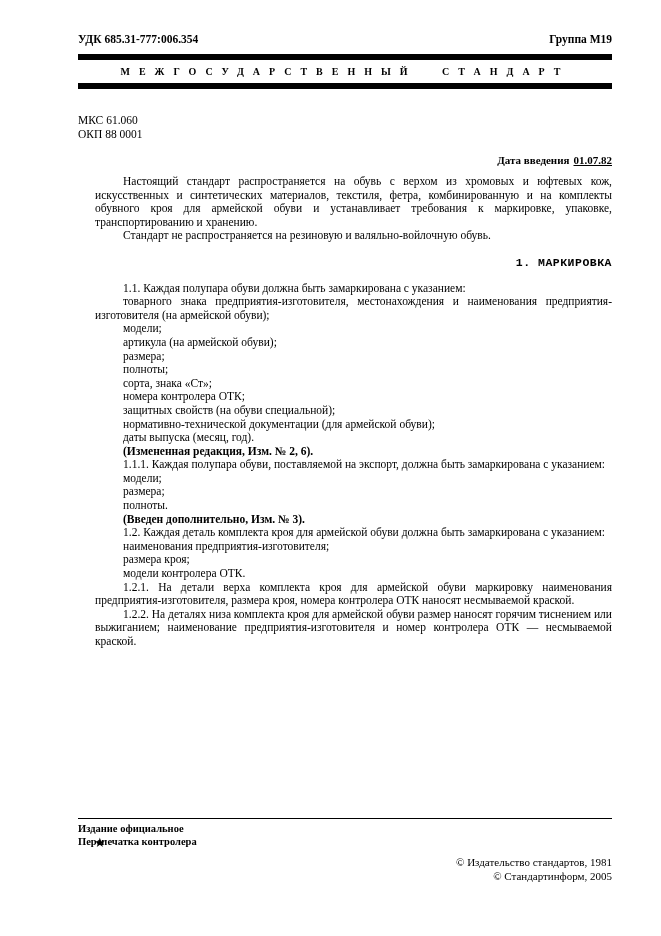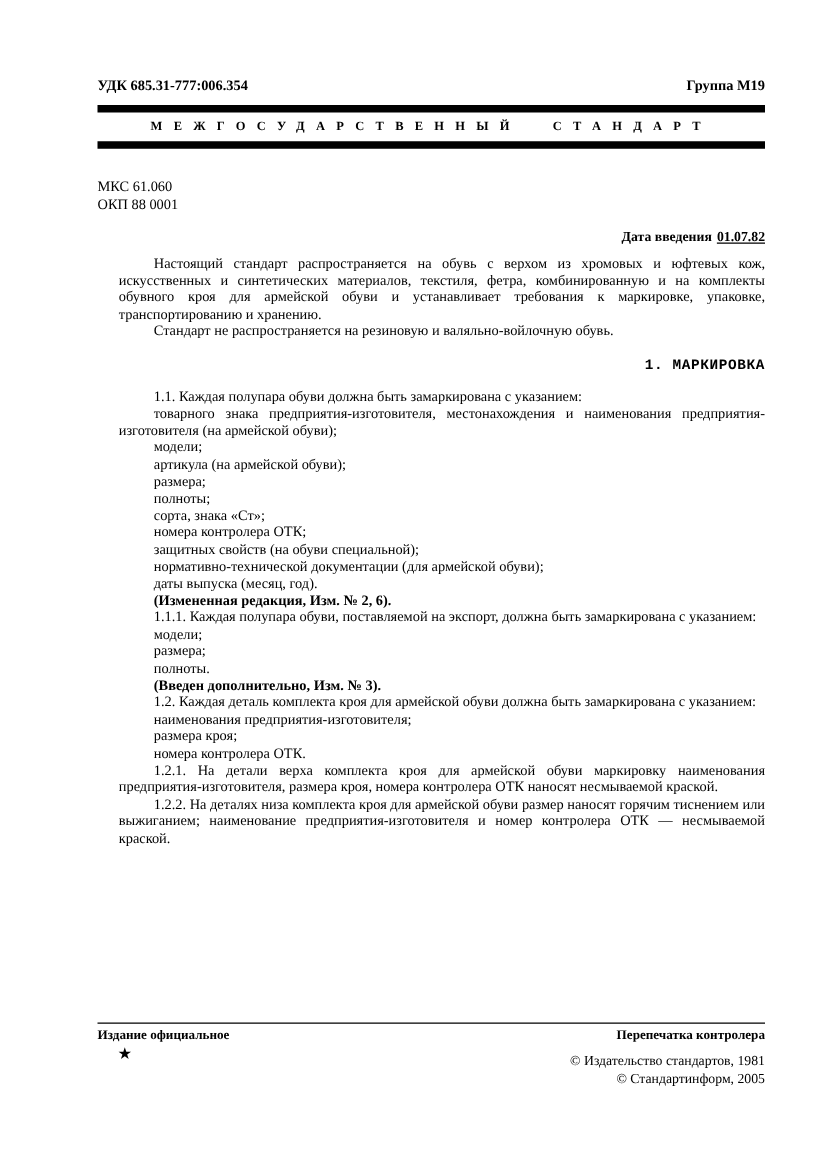--- a/index.html
+++ b/index.html
@@ -4,21 +4,21 @@
 <style>
   html,body { margin:0; padding:0; background:#ffffff; }
   .page {
     position:relative;
     width:661px; height:936px;
     margin:0 auto;
     background:#ffffff;
     color:#000;
     font-family:"Liberation Serif", serif;
     box-sizing:border-box;
-    padding:62px 49px 0 78px;
+    padding:32px 49px 0 78px;
     overflow:hidden;
   }
   .topline {
     display:flex; justify-content:space-between;
     font-weight:bold; font-size:11.5px; line-height:14px;
   }
   .banner { margin-top:8px; }
   .banner .bar { height:6px; background:#000; }
   .banner-text {
     font-weight:bold; font-size:10px; line-height:14px;
@@ -46,21 +46,21 @@
   .body-text p.heading {
     text-align:right; text-indent:0; font-weight:bold;
     margin:13px 0 12px 0; letter-spacing:0.5px;font-family:Liberation Mono, monospace;
   }
   .footer {
     position:absolute; top:818px; left:78px; right:49px;
   }
   .footer-rule { border-top:1.5px solid #000; }
   .footer-row {
     display:flex; justify-content:space-between;
-    font-weight:bold; font-size:10.5px; line-height:13px; padding-top:3px;
+    font-weight:bold; font-size:10.5px; line-height:13px; padding-top:3px;flex-direction:column;
   }
   .star { position:absolute; left:16px; top:17px; font-size:13px; }
   .copyright { margin-top:7px; text-align:right; font-size:11px; line-height:14px; }
 </style>
 </head>
 <body>
 
 <div class="page">
 
   <div class="topline">
@@ -101,21 +101,21 @@
       <p class="p">даты выпуска (месяц, год).</p>
       <p class="bold">(Измененная редакция, Изм. № 2, 6).</p>
       <p class="p">1.1.1. Каждая полупара обуви, поставляемой на экспорт, должна быть замаркирована с указанием:</p>
       <p class="p">модели;</p>
       <p class="p">размера;</p>
       <p class="p">полноты.</p>
       <p class="bold">(Введен дополнительно, Изм. № 3).</p>
       <p class="p">1.2. Каждая деталь комплекта кроя для армейской обуви должна быть замаркирована с указанием:</p>
       <p class="p">наименования предприятия-изготовителя;</p>
       <p class="p">размера кроя;</p>
-      <p class="p">номера контролера ОТК.</p>
+      <p class="p">модели контролера ОТК.</p>
       <p class="p">1.2.1. На детали верха комплекта кроя для армейской обуви маркировку наименования предприятия-изготовителя, размера кроя, номера контролера ОТК наносят несмываемой краской.</p>
       <p class="p">1.2.2. На деталях низа комплекта кроя для армейской обуви размер наносят горячим тиснением или выжиганием; наименование предприятия-изготовителя и номер контролера ОТК — несмываемой краской.</p>
     </div>
 
   <div class="footer">
     <div class="footer-rule"></div>
     <div class="footer-row">
       <span>Издание официальное</span>
       <span>Перепечатка контролера</span>
     </div>

